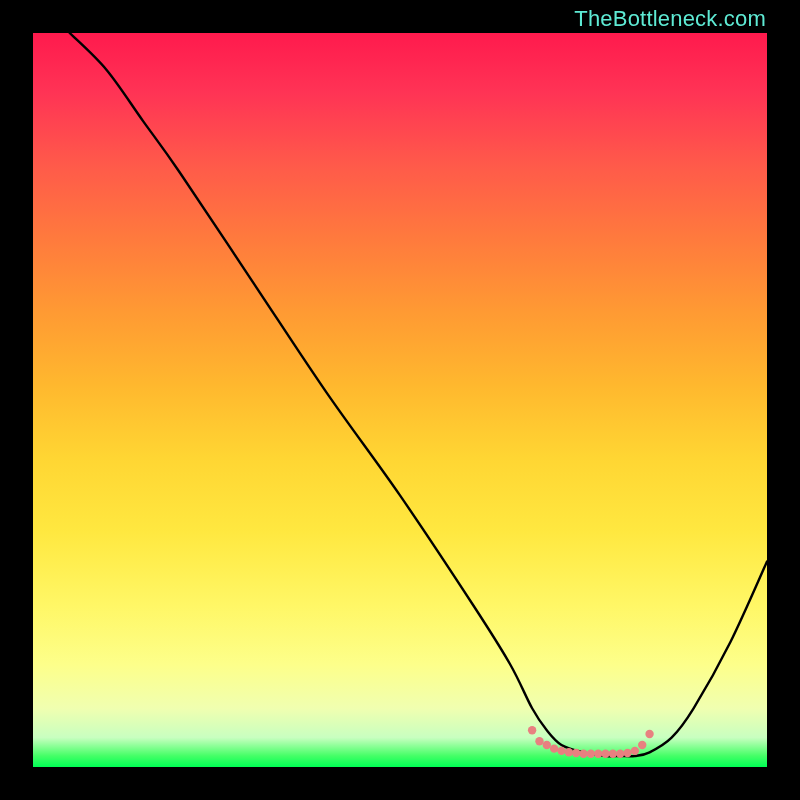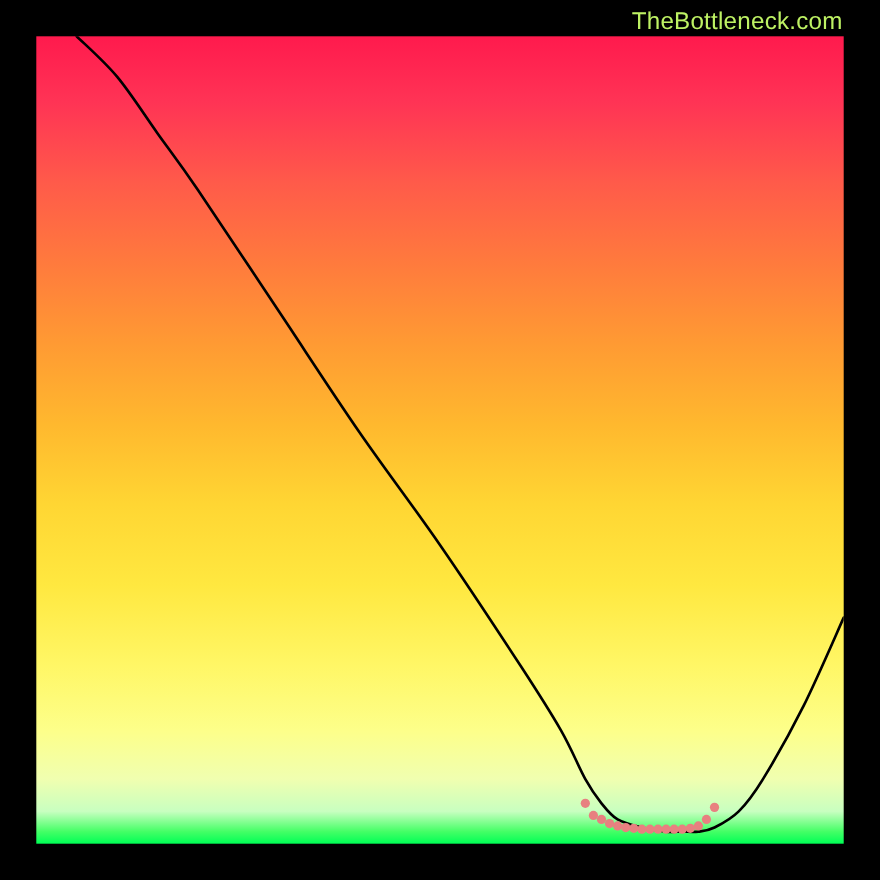--- a/index.html
+++ b/index.html
@@ -42,21 +42,21 @@
   }
   .plot-svg {
     position: absolute;
     left: 0; top: 0; width: 100%; height: 100%;
     pointer-events: none;
   }
   .watermark {
     position: absolute;
     top: 6px;
     right: 34px;
-    color: #bef264;
+    color: #5eead4;
     font-size: 22px;
     font-weight: 500;
     letter-spacing: 0.2px;
   }
 </style>
 </head>
 <body>
 
 <div class="chart-container">
   <div class="plot-area">

